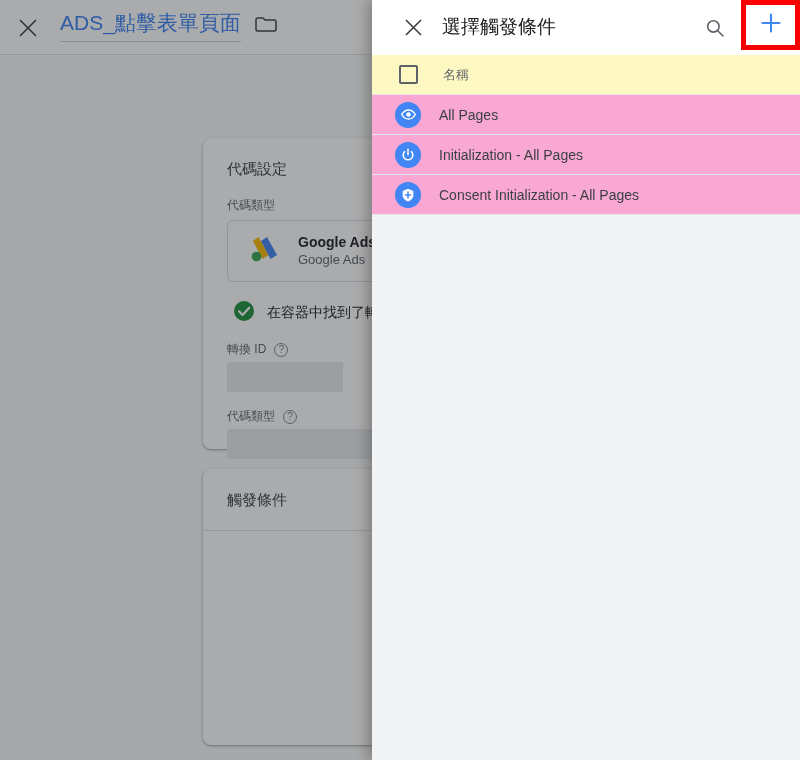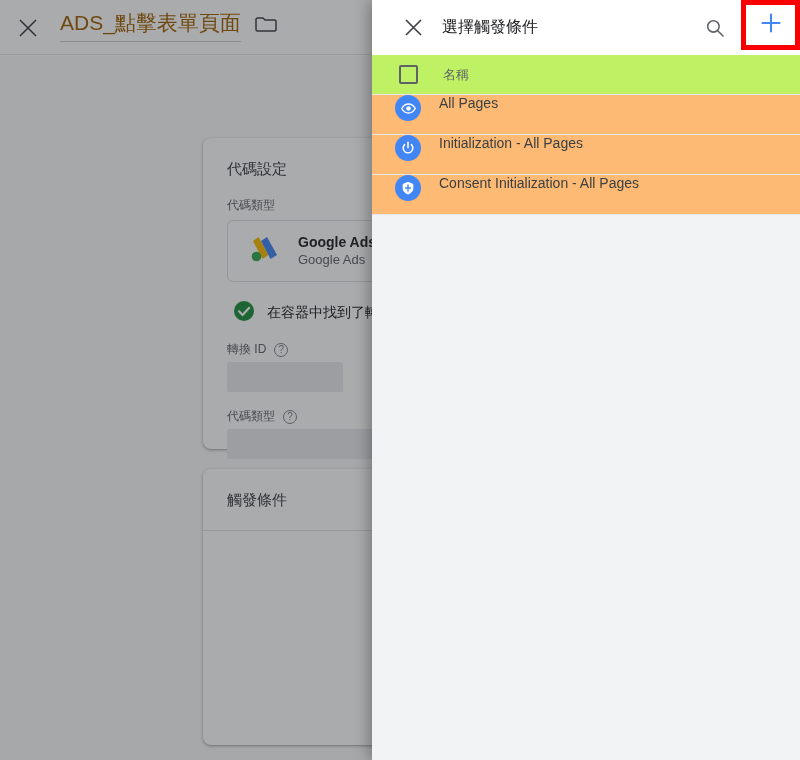--- a/index.html
+++ b/index.html
@@ -24,21 +24,21 @@
   #close-editor {
     position: absolute; left: 10px; top: 10px;
     width: 36px; height: 36px;
     display: flex; align-items: center; justify-content: center;
   }
   #editor-title-wrap {
     position: absolute; left: 60px; top: 9px;
     display: flex; align-items: flex-end; gap: 14px;
   }
   #editor-title {
-    font-size: 21px; color: #a16207; line-height: 28px;
+    font-size: 21px; color: #3b82f6; line-height: 28px;
     border-bottom: 1px solid #cfcfcf;
     padding-bottom: 4px; min-width: 168px;
     white-space: nowrap;
   }
   #folder-icon { padding-bottom: 5px; }
 
   #editor-body {
     position: absolute; left: 0; top: 56px; width: 800px; height: 704px;
     background: #fafafa;
   }
@@ -106,53 +106,53 @@
   #panel-header {
     position: relative; height: 55px; background: #ffffff;
   }
   #panel-close {
     position: absolute; left: 24px; top: 10px;
     width: 34px; height: 34px;
     display: flex; align-items: center; justify-content: center;
   }
   #panel-title {
     position: absolute; left: 70px; top: 12px;
-    font-size: 16px; color: #202124; line-height: 30px;
+    font-size: 19px; color: #202124; line-height: 30px;
     white-space: nowrap;
   }
   #panel-search {
     position: absolute; left: 326px; top: 11px;
     width: 34px; height: 34px;
     display: flex; align-items: center; justify-content: center;
   }
   #panel-add-wrap {
     position: absolute; left: 369px; top: 0px;
     width: 59px; height: 50px;
     border: 5px solid #fb0000;
     background: #ffffff;
     display: flex; align-items: center; justify-content: center;
   }
 
   #list-head {
-    height: 40px; background: #bef264;
+    height: 40px; background: #fef9c3;
     display: flex; align-items: center;
     border-bottom: 1px solid #e5e7e9;
   }
   #head-checkbox {
     width: 19px; height: 19px; margin-left: 27px;
     border: 2px solid #5f6368; border-radius: 2px;
   }
   #head-name {
     margin-left: 25px; font-size: 13px; color: #5f6368;
   }
   #trigger-list { background: #ffffff; }
   .trigger-row {
-    height: 40px; display: flex; align-items: flex-start;
+    height: 40px; display: flex; align-items: center;
     border-bottom: 1px solid #e5e7e9;
-    background: #fdba74;
+    background: #f9a8d4;
   }
   .trigger-icon {
     width: 26px; height: 26px; margin-left: 23px;
     border-radius: 50%; background: #4285f4;
     display: flex; align-items: center; justify-content: center;
     flex: none;
   }
   .trigger-name {
     margin-left: 18px; font-size: 14px; color: #3c4043;
     white-space: nowrap;

